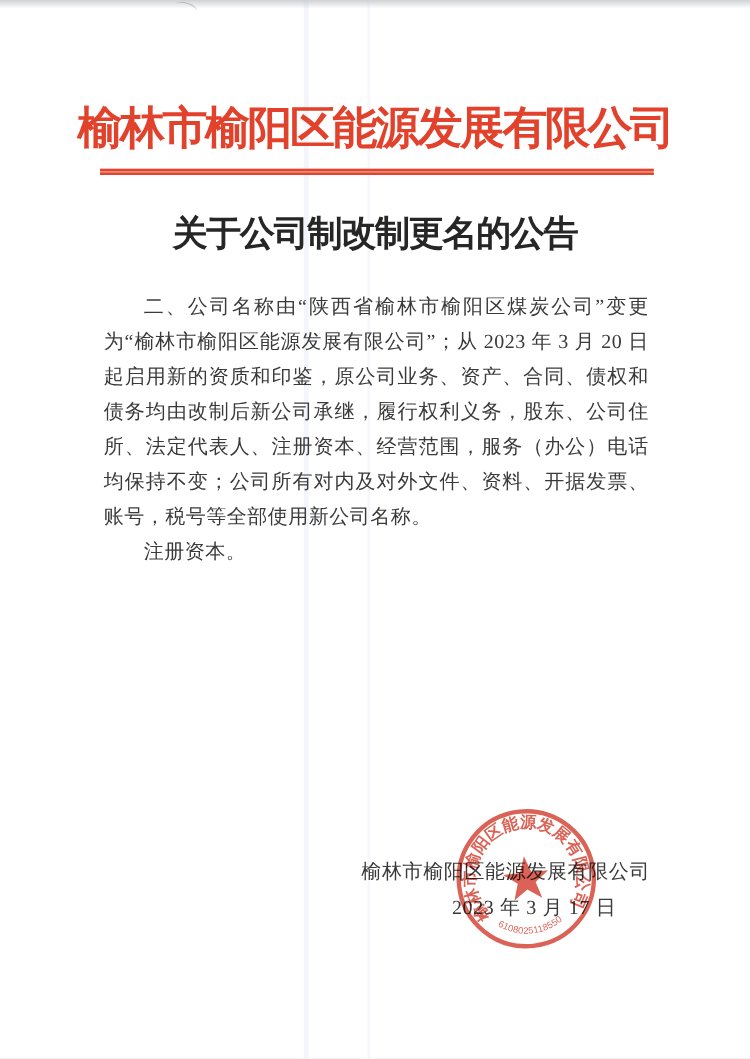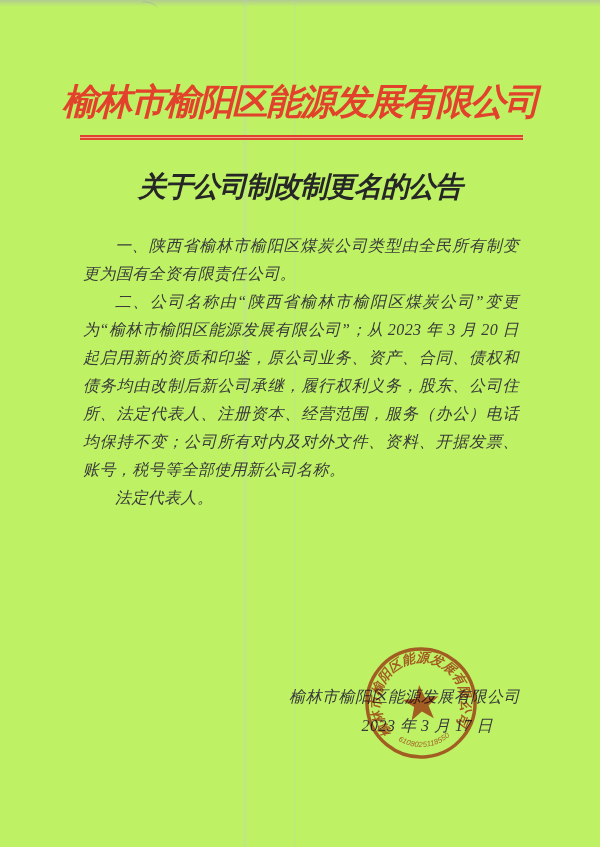--- a/index.html
+++ b/index.html
@@ -2,24 +2,23 @@
 <html><head>
 <meta charset="utf-8">
 <style>
   * { margin: 0; padding: 0; box-sizing: border-box; }
   html, body { background: #e9e9e9; }
   .page {
     position: relative;
     width: 600px;
     height: 847px;
     margin: 0 auto;
-    background: #bef264;
+    background: #ffffff;
     overflow: hidden;
     font-family: "Liberation Serif", serif;
-    font-style: italic;
   }
   .scan-edge {
     position: absolute; top: 0; left: 0; right: 0; height: 7px;
     background: linear-gradient(rgba(170,172,180,.55), rgba(255,255,255,0));
     pointer-events: none;
   }
   .scan-streak-1 {
     position: absolute; top: 0; bottom: 0; left: 243px; width: 4px;
     background: rgba(190,198,225,.18); pointer-events: none;
   }
@@ -102,23 +101,22 @@
   <div class="scan-streak-2"></div>
   <div class="pencil-mark"></div>
 
   <div class="header-title">榆林市榆阳区能源发展有限公司</div>
 
   <div class="header-divider"></div>
 
   <div class="doc-title">关于公司制改制更名的公告</div>
 
   <div class="body-text">
-    <p>一、陕西省榆林市榆阳区煤炭公司类型由全民所有制变更为国有全资有限责任公司。</p>
     <p>二、公司名称由“陕西省榆林市榆阳区煤炭公司”变更为“榆林市榆阳区能源发展有限公司”；从 2023 年 3 月 20 日起启用新的资质和印鉴，原公司业务、资产、合同、债权和债务均由改制后新公司承继，履行权利义务，股东、公司住所、法定代表人、注册资本、经营范围，服务（办公）电话均保持不变；公司所有对内及对外文件、资料、开据发票、账号，税号等全部使用新公司名称。</p>
-    <p>法定代表人。</p>
+    <p>注册资本。</p>
   </div>
 
   <div class="sig-company">榆林市榆阳区能源发展有限公司</div>
 
   <div class="sig-date">2023 年 3 月 17 日</div>
 
   <svg class="seal" viewBox="0 0 150 150">
     <defs>
       <path id="seal-arc-top" d="M 43.6,101.4 A 41,41 0 1,1 106.4,101.4" fill="none"></path>
       <path id="seal-arc-bottom" d="M 46.7,108.7 A 44,44 0 0,0 103.3,108.7" fill="none"></path>

